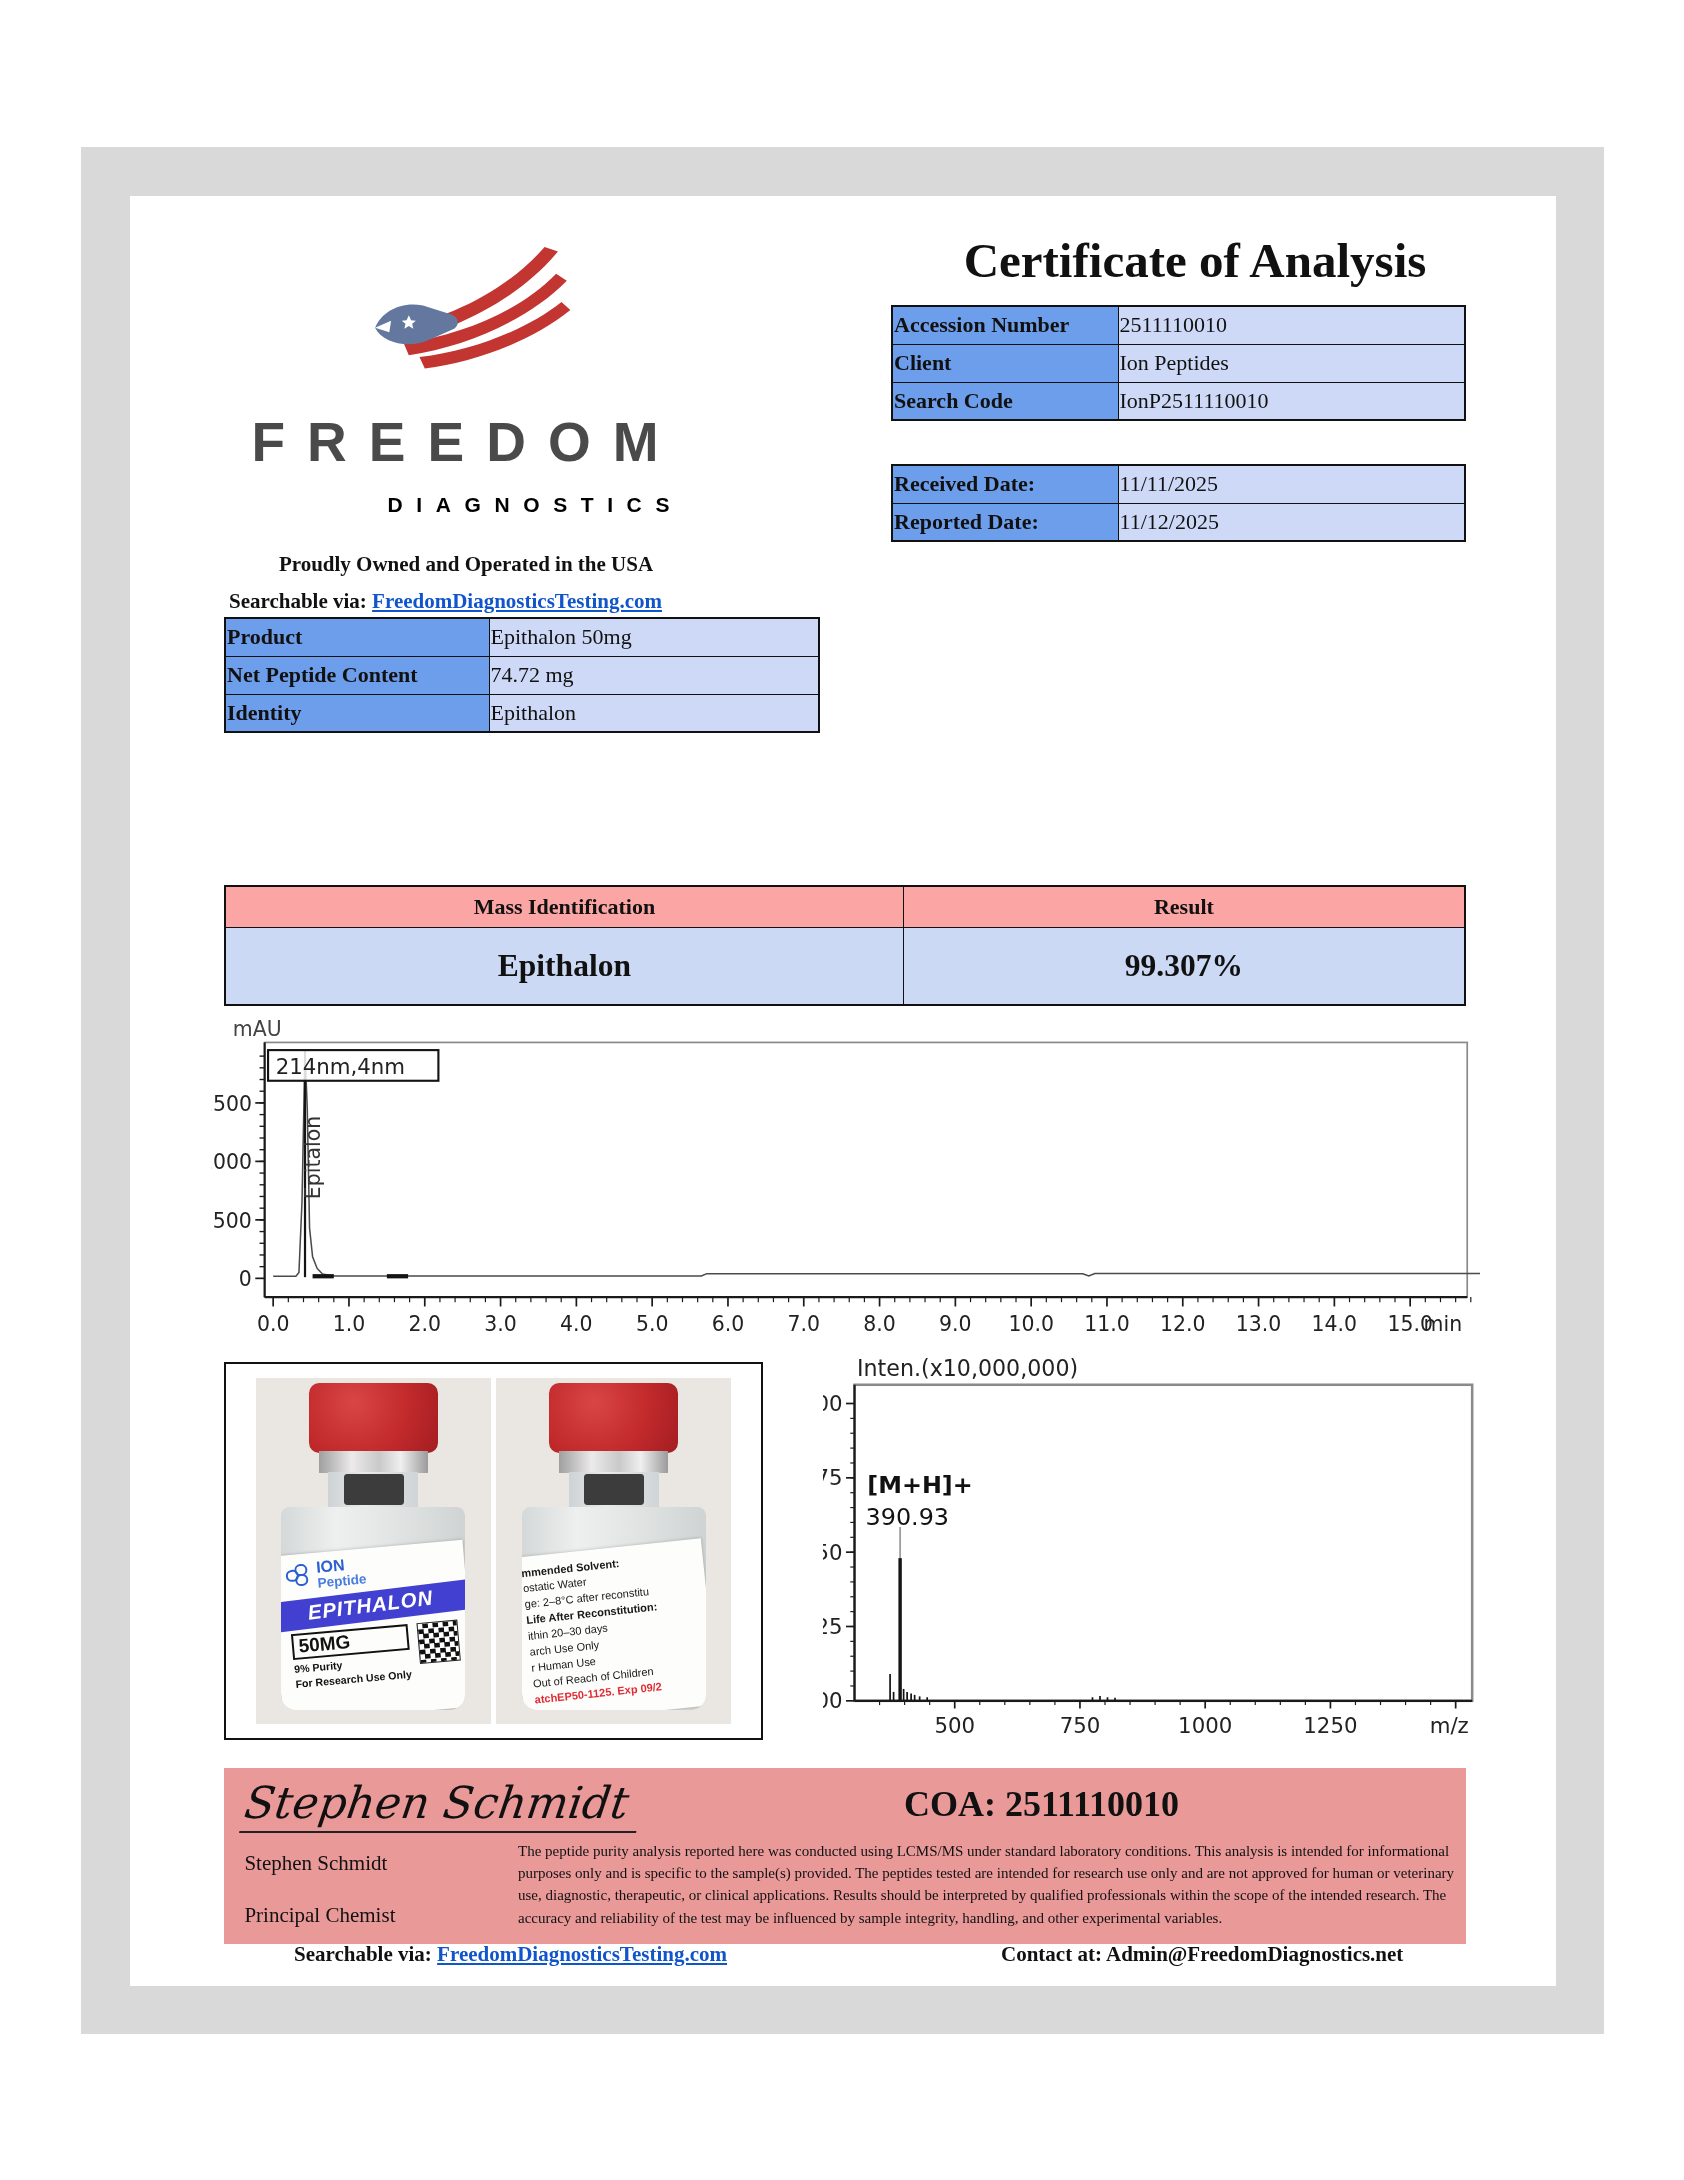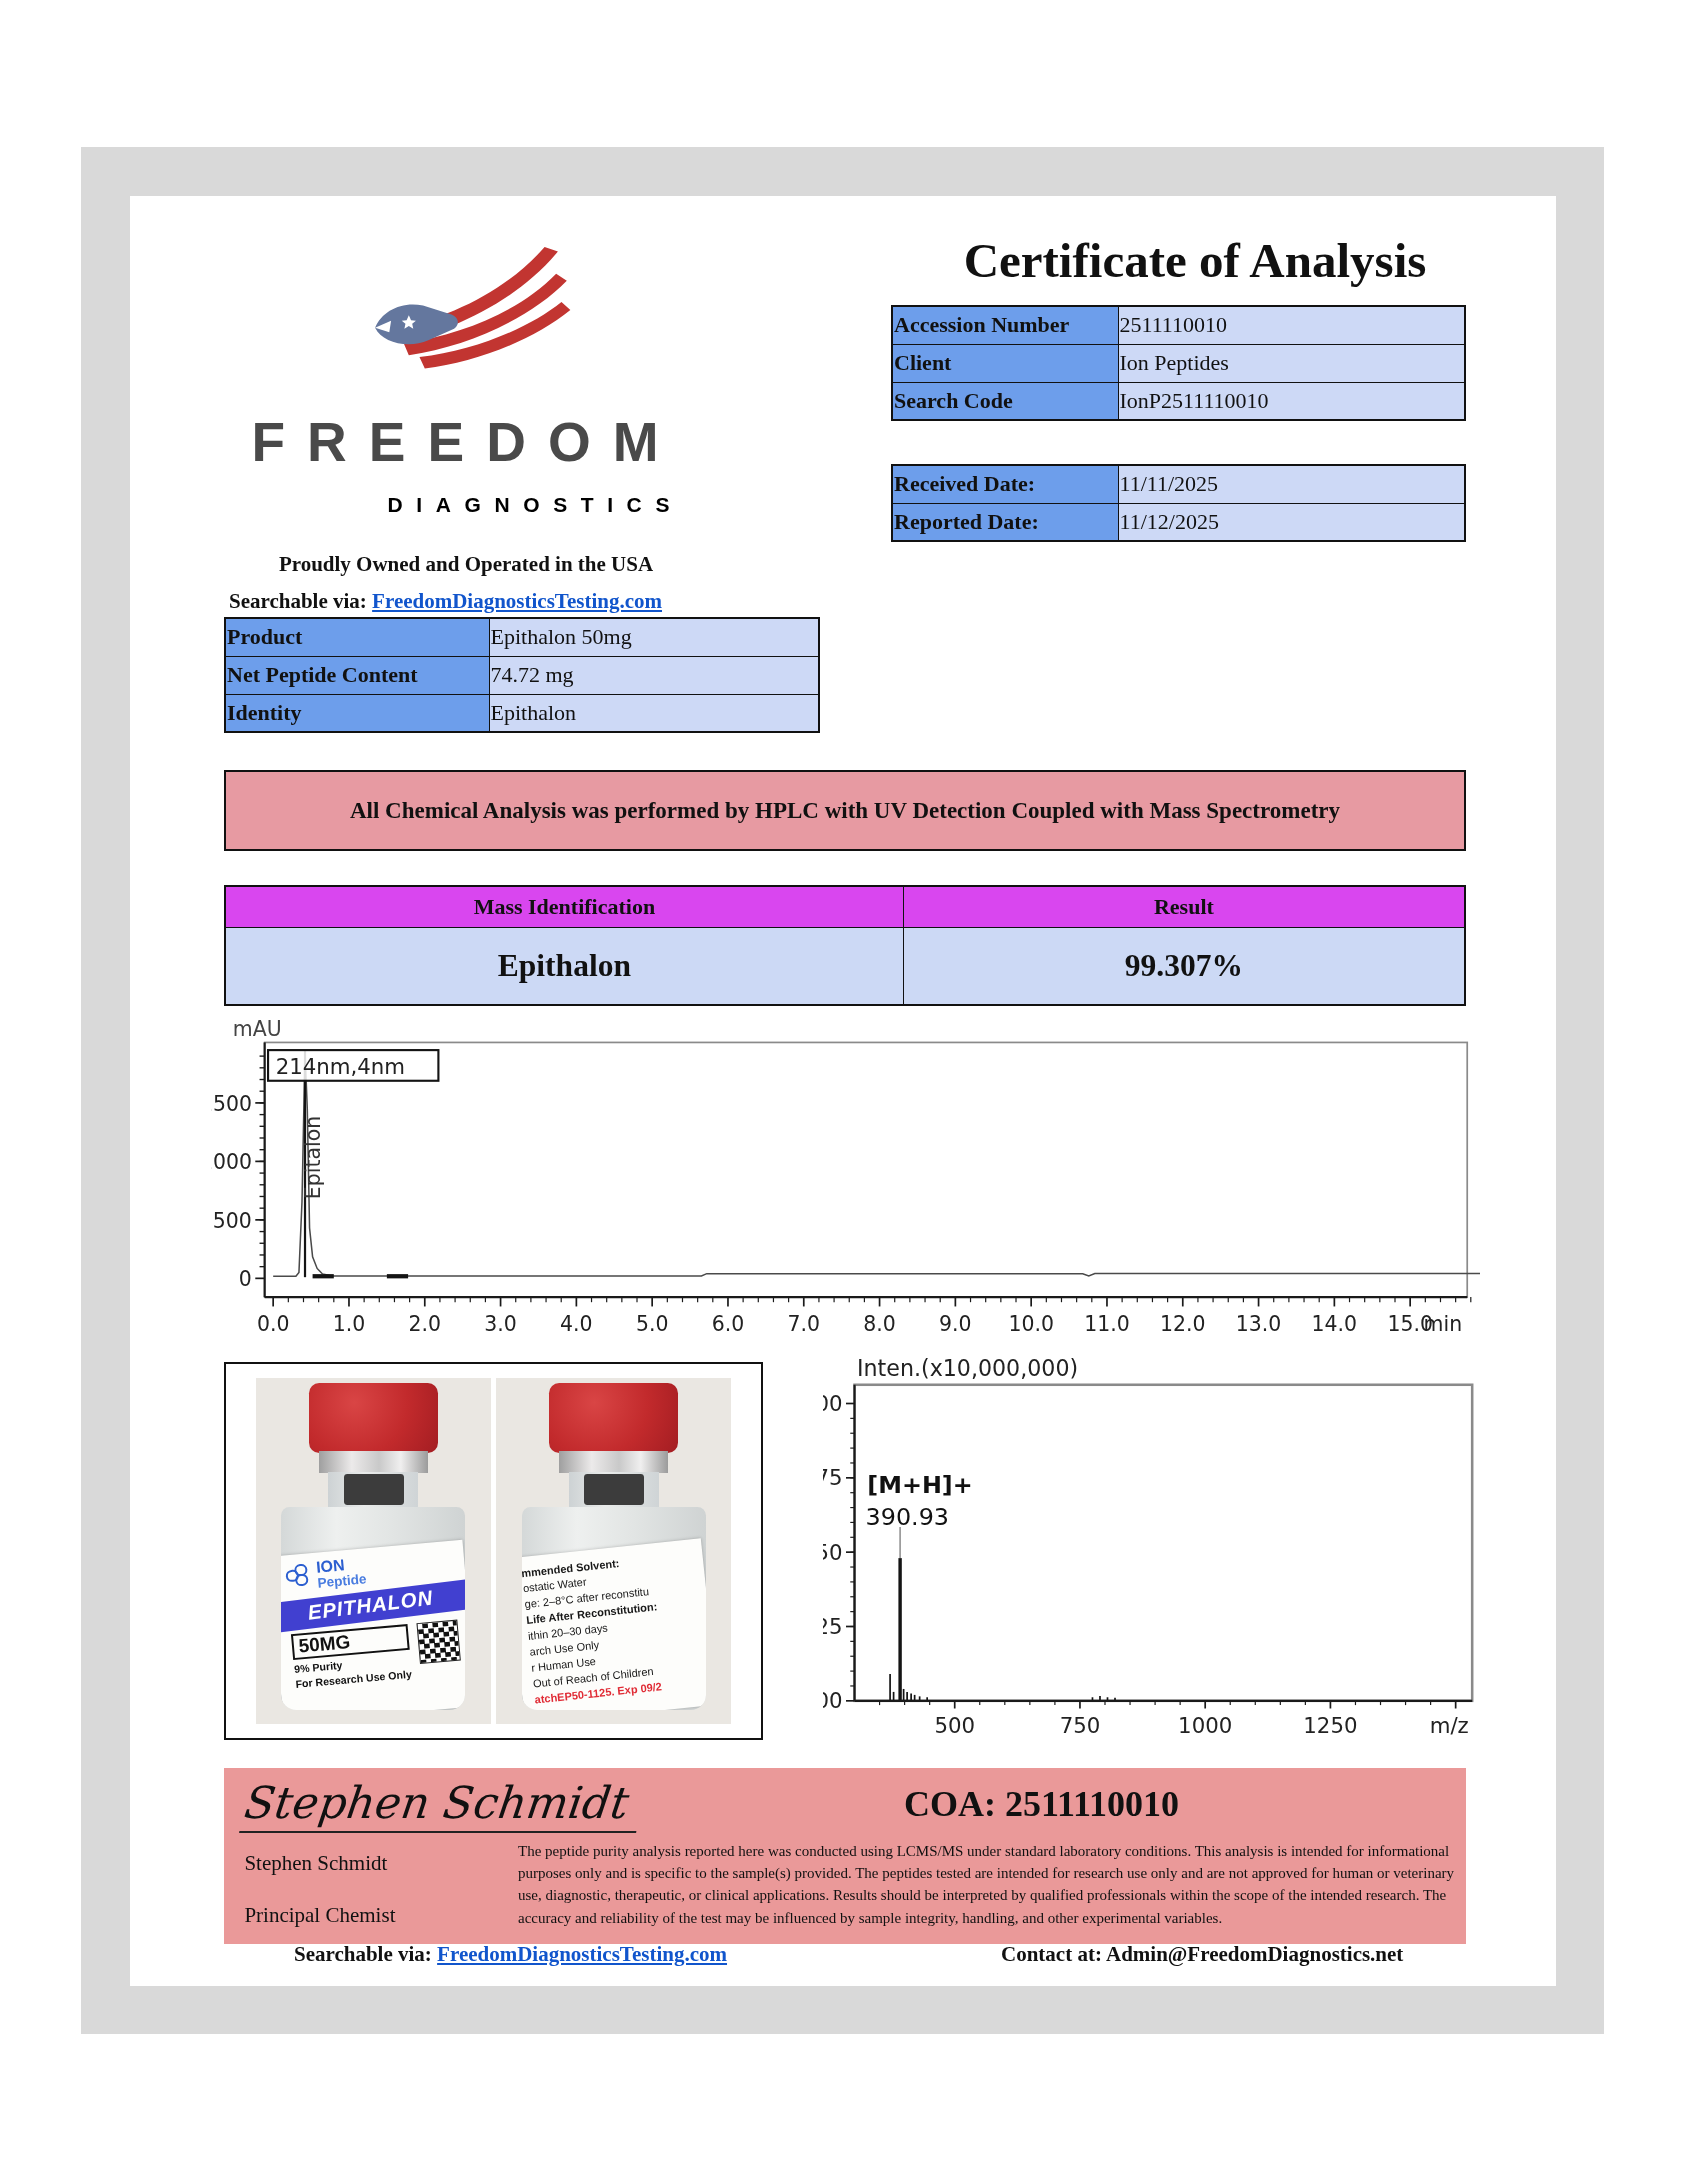--- a/index.html
+++ b/index.html
@@ -34,21 +34,21 @@
   .t-prod  { position:absolute; left:94px; top:421px;  width:596px; }
   .t-lot   { position:absolute; left:761px; top:421px;  width:575px; }
 
   .banner { position:absolute; left:94px; top:574px; width:1242px; height:81px; background:#e79aa2;
             border:2.6px solid #111; display:flex; align-items:center; justify-content:center;
             font-weight:bold; font-size:23px; text-align:center; }
 
   .mass-table { position:absolute; left:94px; top:689px; width:1242px; border-collapse:collapse;
                 table-layout:fixed; border:2.6px solid #111; }
   .mass-table td { border:1.7px solid #111; text-align:center; }
-  .mass-table tr.hd td { height:41px; background:#d946ef; font-weight:bold; font-size:22px; }
+  .mass-table tr.hd td { height:41px; background:#fca5a5; font-weight:bold; font-size:22px; }
   .mass-table tr.dt td { height:78px; background:#ccd9f5; font-weight:bold; font-size:31.5px; }
 
   
   .hplc-chart { position:absolute; left:81px;  top:820px;  width:1269px; height:345px; }
   .ms-chart   { position:absolute; left:693px; top:1158px; width:656px;  height:404px; }
   svg text { font-family:"DejaVu Sans", sans-serif; }
 
   
   .photo-box { position:absolute; left:94px; top:1166px; width:539px; height:378px;
                border:2.6px solid #111; background:#fff; display:flex; align-items:center; justify-content:center; gap:5.1px; }
@@ -179,21 +179,20 @@
             <td class="val">74.72 mg</td>
           </tr>
     <tr>
             <td class="lbl">Identity</td>
             <td class="val">Epithalon</td>
           </tr>
   </tbody>
       </table>
 
 
-  <div class="banner">All Chemical Analysis was performed by HPLC with UV Detection Coupled with Mass Spectrometry</div>
 
   <table class="mass-table">
     <colgroup>
           <col style="width:54.7%">
           <col>
         </colgroup>
     <tbody>
           <tr class="hd">
       <td>Mass Identification</td>
       <td>Result</td>

